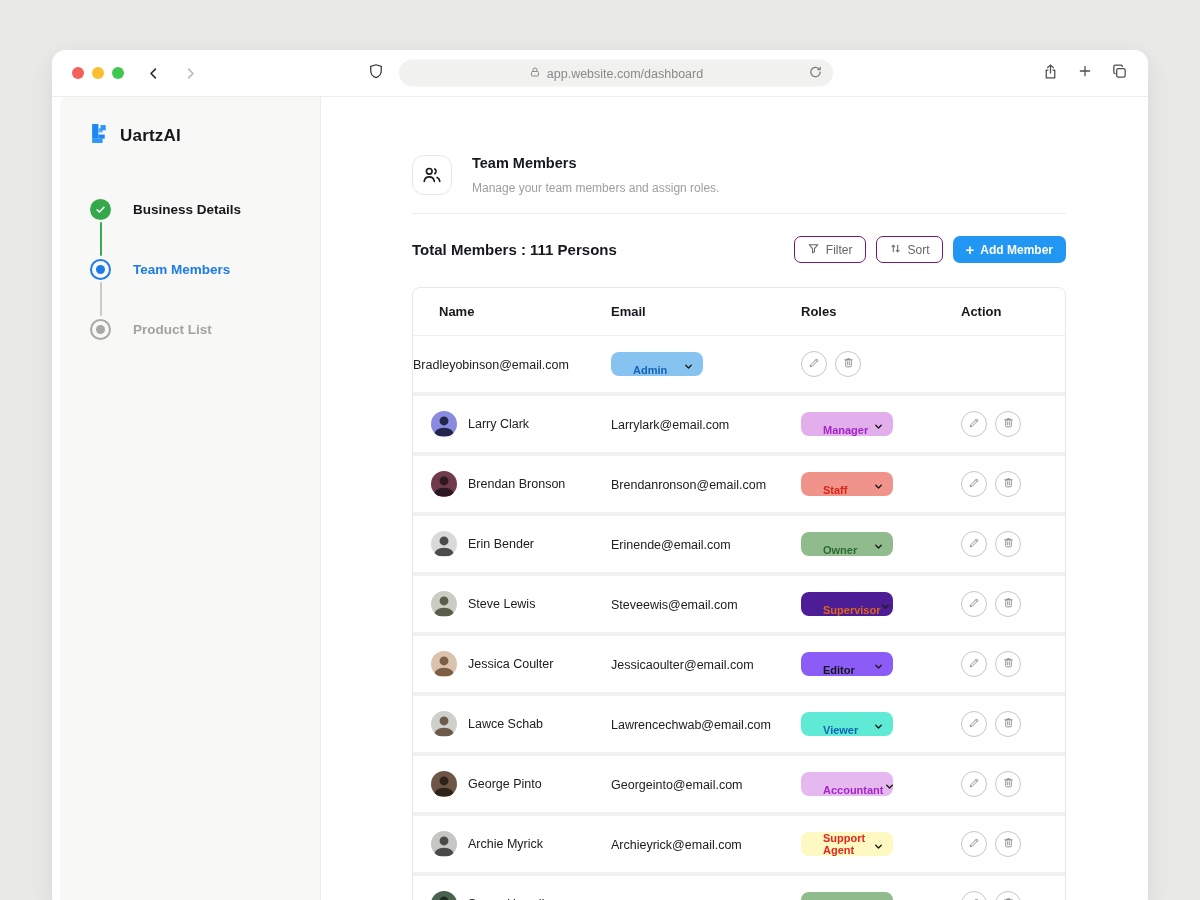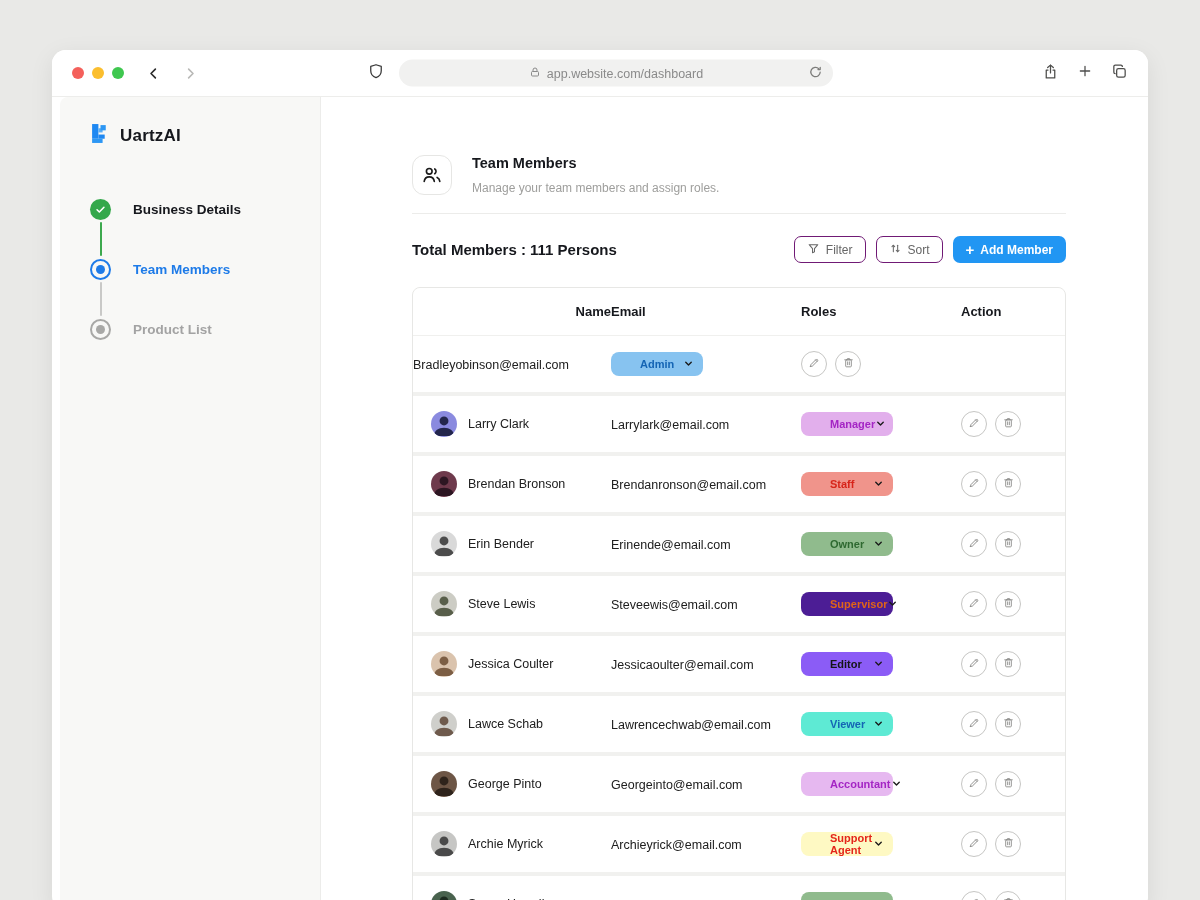--- a/index.html
+++ b/index.html
@@ -87,34 +87,34 @@
   
   .table {
     width:654px; margin-top:24px; border:1px solid #E7E7E5;
     border-radius:8px 8px 0 0; overflow:hidden; height:620px; background:#F1F1EF;
   }
   .thead {
     display:grid; grid-template-columns:198px 190px 160px 1fr;
     background:#fff; height:48px; align-items:center; border-bottom:1px solid #F0F0EE;
   }
   .thead span { font-size:13px; font-weight:bold; color:#16181D; }
-  .thead span:first-child { padding-left:26px;text-align:right; }
+  .thead span:first-child { padding-left:26px; }
   .tbody { display:flex; flex-direction:column; gap:4px; }
   .trow {
     display:grid; grid-template-columns:198px 190px 160px 1fr;
     background:#fff; height:56px; align-items:center;
   }
   .cell-name { display:flex; align-items:center; gap:11px; padding-left:18px; }
   .avatar { width:26px; height:26px; border-radius:50%; overflow:hidden; flex-shrink:0; }
   .avatar svg { display:block; }
   .member-name, .member-email { font-size:12.5px; color:#202020; }
   .role-select {
     width:92px; height:24px; border-radius:8px; border:none;
-    display:flex; align-items:center; justify-content:space-between;
-    padding:0 9px 0 29px; cursor:pointer;
+    display:flex; align-items:flex-end; justify-content:space-between;
+    padding:0 9px 0 22px; cursor:pointer;
   }
   .role-label { font-size:11px; font-weight:bold; }
   .cell-action { display:flex; gap:8px; }
   .icon-btn {
     width:26px; height:26px; border-radius:50%; border:1px solid #C6C6C4;
     background:#fff; display:flex; align-items:center; justify-content:center; cursor:pointer;
   }
 </style>
 </head>
 <body>

